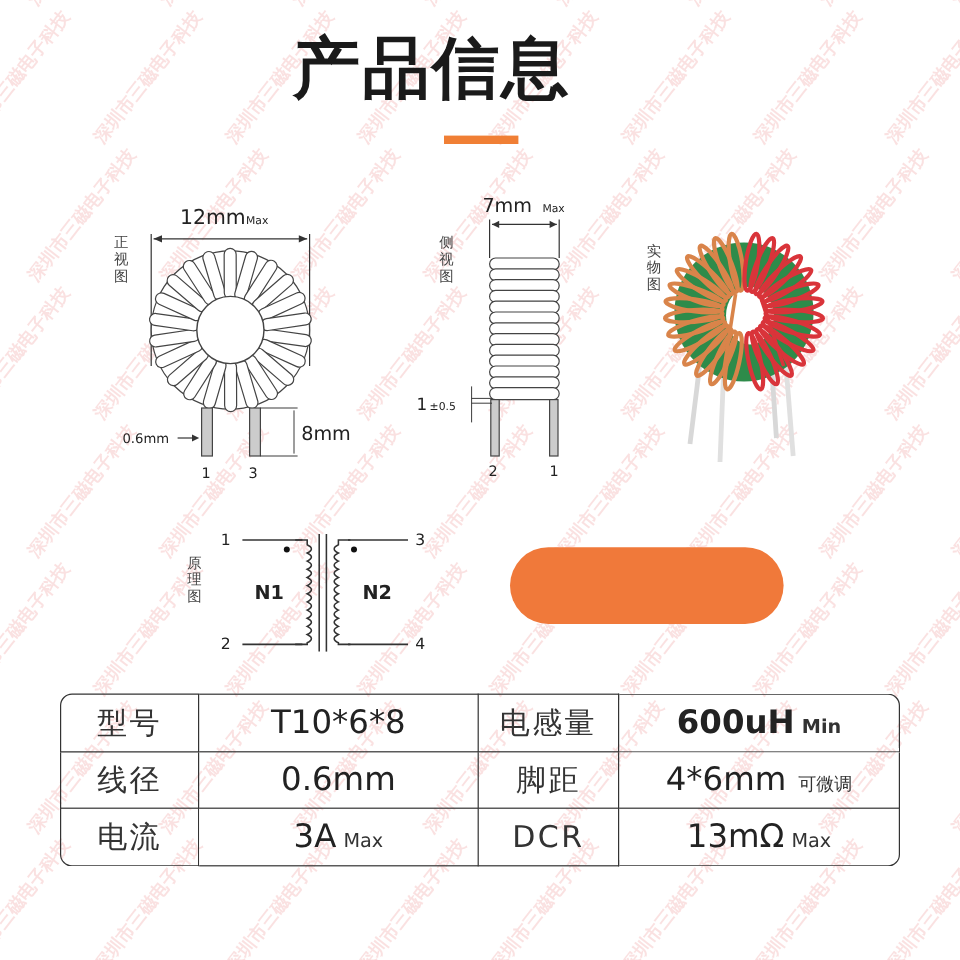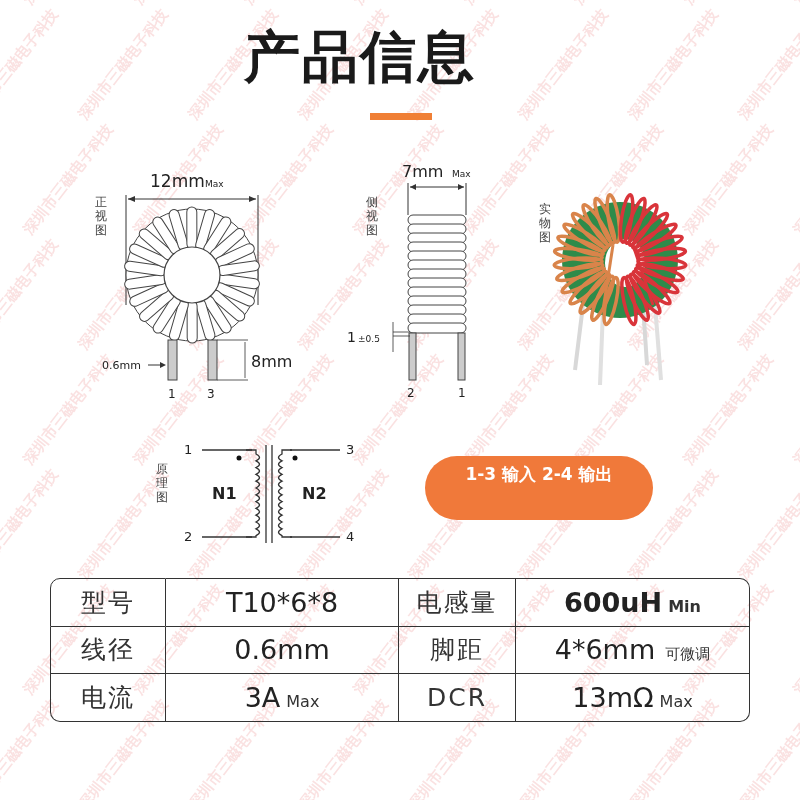--- a/index.html
+++ b/index.html
@@ -250,21 +250,20 @@
   <path id="coilR" fill="none" stroke="#333" stroke-width="1.3" d="M 112 15 L 102 15 L 102 19 Q 95 22.4 102 25.8 Q 95 29.2 102 32.6 Q 95 36 102 39.4 Q 95 42.8 102 46.199999999999996 Q 95 49.6 102 53 Q 95 56.4 102 59.8 Q 95 63.199999999999996 102 66.6 Q 95 70 102 73.39999999999999 Q 95 76.80000000000001 102 80.2 Q 95 83.6 102 86.99999999999999 Q 95 90.4 102 93.8 Q 95 97.2 102 100.6 L 102 102 L 112 102"></path>
   <line x1="86" y1="10" x2="86" y2="108" stroke="#333" stroke-width="1.3"></line>
   <line x1="92" y1="10" x2="92" y2="108" stroke="#333" stroke-width="1.3"></line>
   <circle cx="59" cy="23" r="2.5" fill="#111"></circle>
   <circle cx="115" cy="23" r="2.5" fill="#111"></circle>
   <text class="dimtext" x="32" y="64" font-size="16" font-weight="bold">N1</text>
   <text class="dimtext" x="122" y="64" font-size="16" font-weight="bold">N2</text>
 </svg>
 
 <div class="pill">
-  <div>1-3 输入  2-4 输出</div>
 </div>
 
 <table class="spec">
   <colgroup>
       <col style="width:116px">
       <col style="width:233px">
       <col style="width:117px">
       <col style="width:234px">
     </colgroup>
   <tbody>

